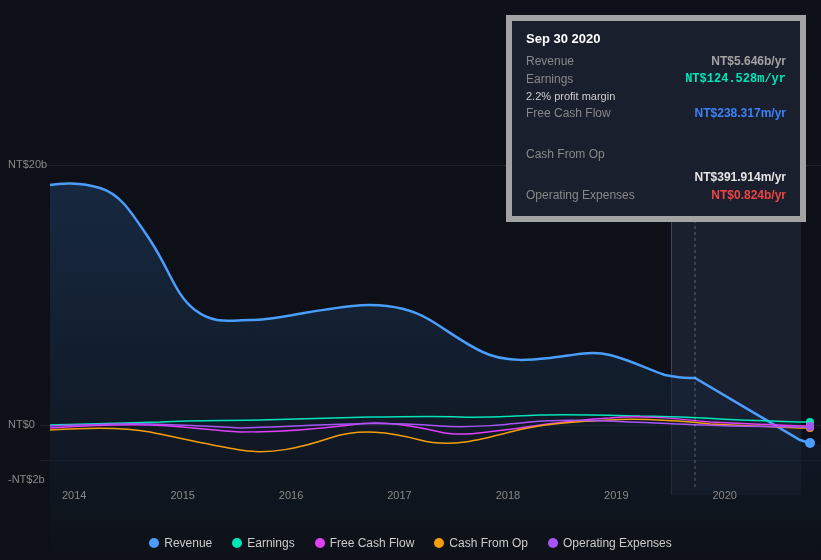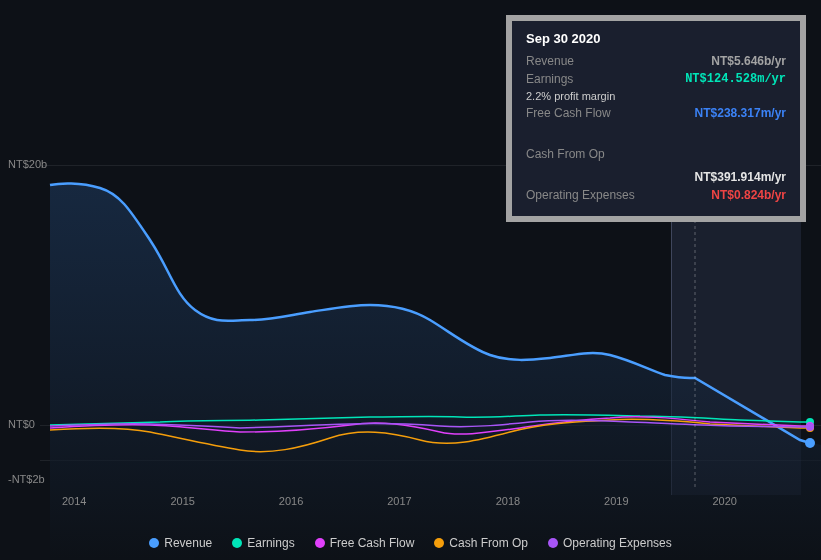--- a/index.html
+++ b/index.html
@@ -55,21 +55,21 @@
     .tooltip-value.red { color: #ef4444; }
     .tooltip-margin { color: #ccc; font-size: 11px; margin-bottom: 4px; }
     .y-label {
       position: absolute;
       left: 8px;
       color: #888;
       font-size: 11px;
     }
     .x-labels {
       position: absolute;
-      bottom: 53px;
+      bottom: 59px;
       left: 0;
       width: 799px;
       display: flex;
       justify-content: space-around;
       padding: 0 20px;
       text-align: right;
     }
     .x-label {
       color: #888;
       font-size: 11px;

